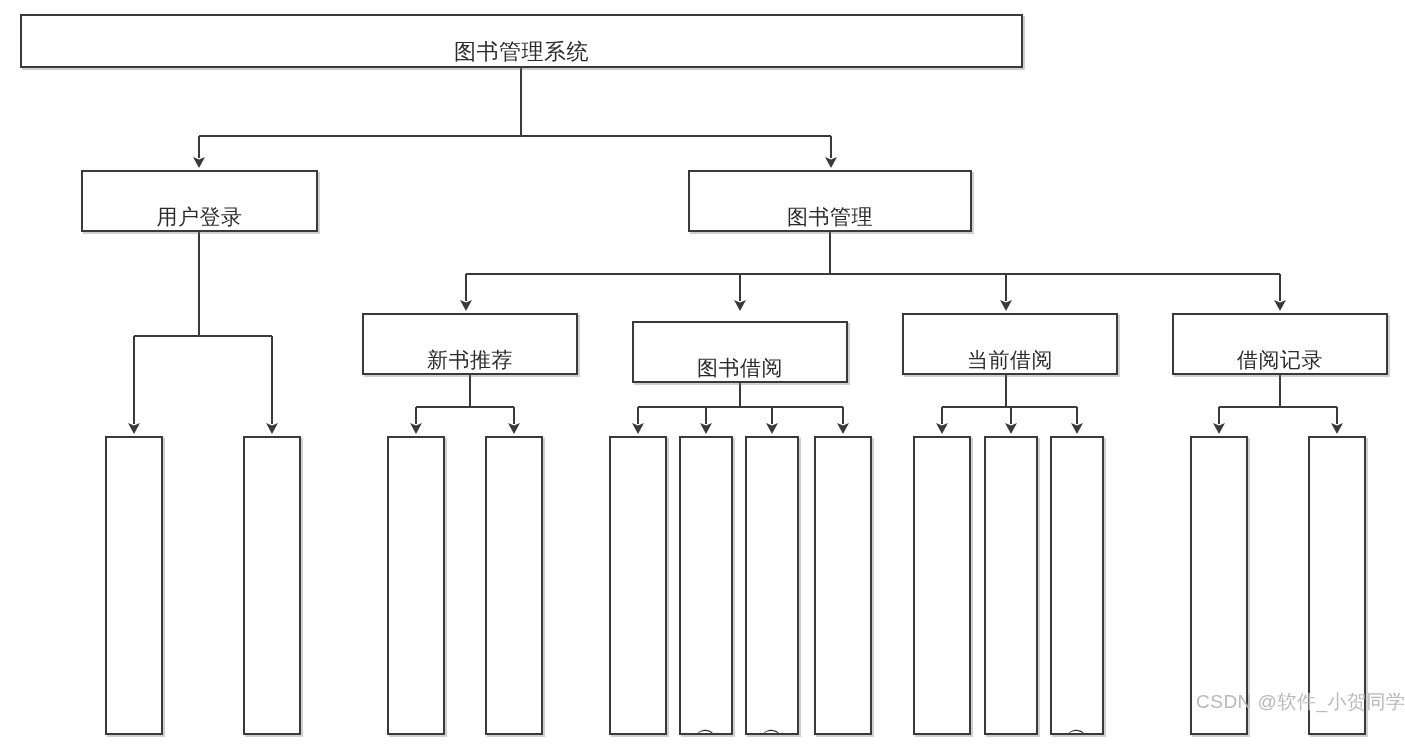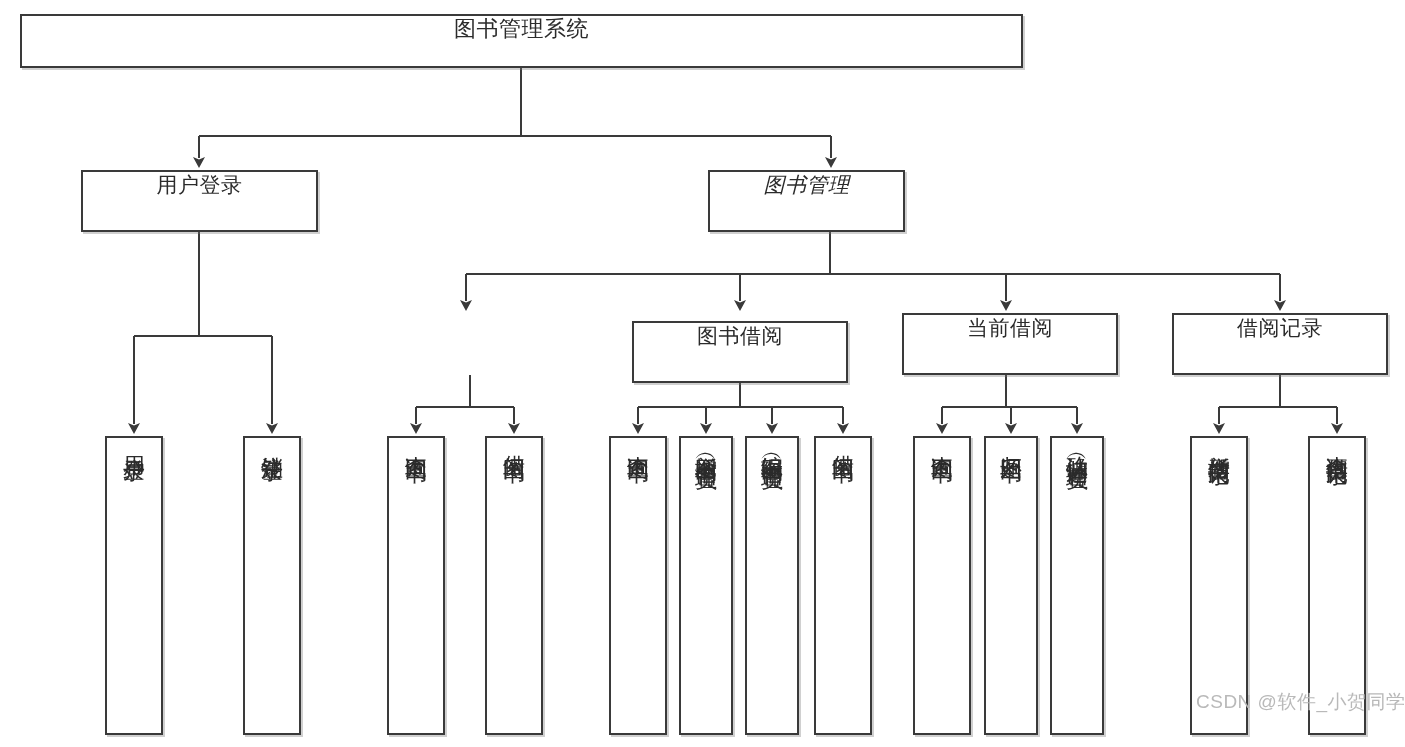--- a/index.html
+++ b/index.html
@@ -26,21 +26,21 @@
     width: 1405px;
     height: 747px;
   }
   .node-box {
     position: absolute;
     box-sizing: border-box;
     border: 2px solid #3a3a3a;
     background: #ffffff;
     box-shadow: 2px 2px 0 rgba(120,120,120,0.35);
     display: flex;
-    align-items: flex-start;
+    align-items: flex-end;
     justify-content: center;
     overflow: hidden;
   }
   .node-label {
     color: #2b2b2b;
     font-size: 21px;
     line-height: 1.22;
     letter-spacing: 0.5px;
     white-space: nowrap;
     text-align: center;
@@ -119,24 +119,27 @@
     </g>
   </svg>
 
   <div class="node-box root" style="left:20px; top:14px; width:1003px; height:54px;">
     <span class="node-label">图书管理系统</span>
   </div>
 
   <div class="node-box" style="left:81px; top:170px; width:237px; height:62px;">
     <span class="node-label">用户登录</span>
   </div>
-  <div class="node-box" style="left:708px; top:170px; width:197px; height:62px;font-style:italic;">
+  <div class="node-box" style="left:688px; top:170px; width:284px; height:62px;">
     <span class="node-label">图书管理</span>
   </div>
 
+  <div class="node-box" style="left:362px; top:313px; width:216px; height:62px;">
+    <span class="node-label">新书推荐</span>
+  </div>
   <div class="node-box" style="left:632px; top:313px; width:216px; height:62px;margin-top:8px;">
     <span class="node-label">图书借阅</span>
   </div>
   <div class="node-box" style="left:902px; top:313px; width:216px; height:62px;">
     <span class="node-label">当前借阅</span>
   </div>
   <div class="node-box" style="left:1172px; top:313px; width:216px; height:62px;">
     <span class="node-label">借阅记录</span>
   </div>
 

